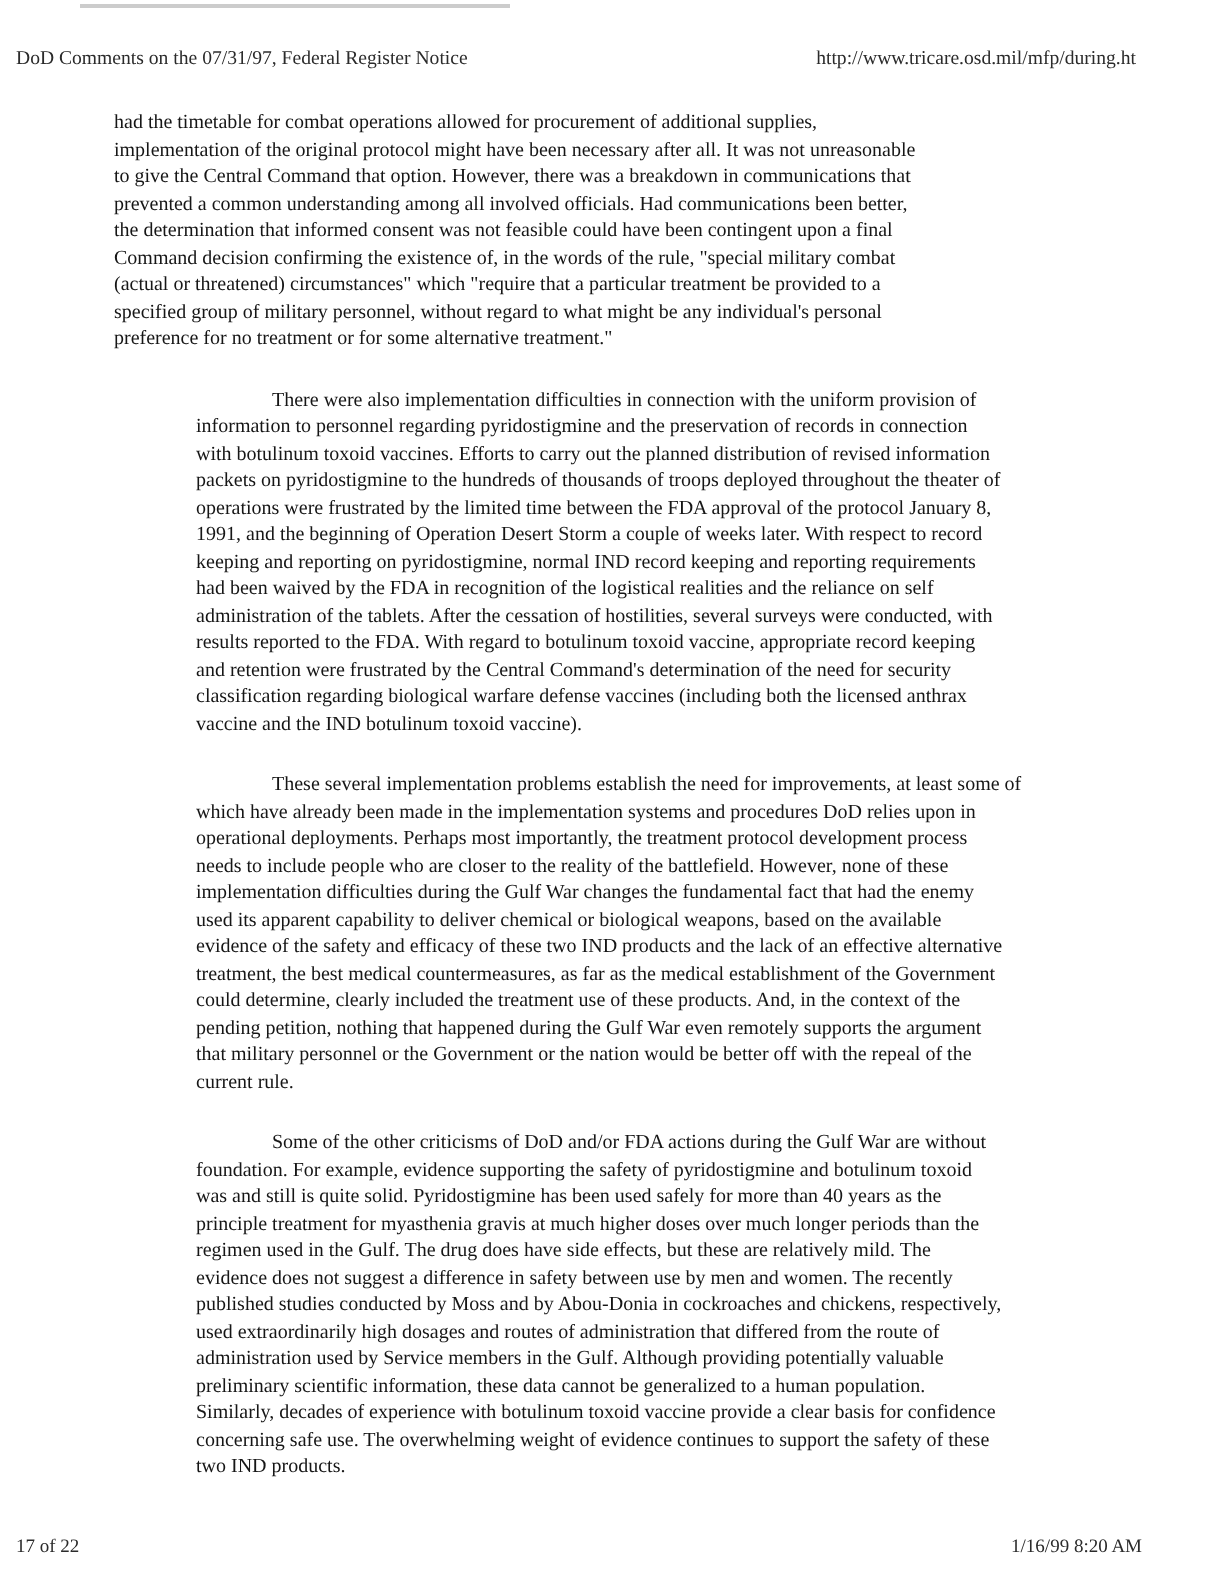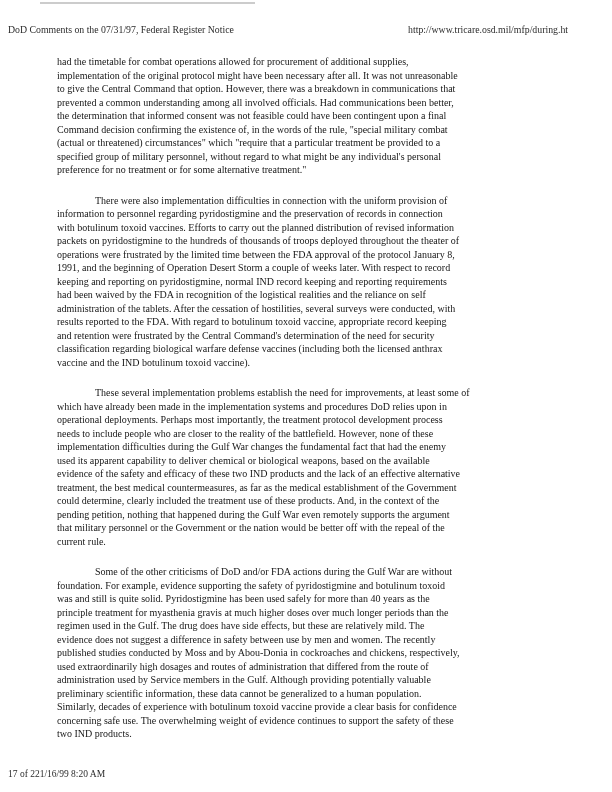--- a/index.html
+++ b/index.html
@@ -34,26 +34,26 @@
     top: 55px; left: 57px;
     width: 508px;
   }
   .para {
     font-size: 10px;
     line-height: 13.5px;
     white-space: pre;
     margin: 0 0 17px 0;
     color: #161616;
   }
-  .para.indent { text-indent: 38px; }
+  .para.indent { text-indent: 38px; margin-left: 41px; }
   .ftr {
     position: absolute;
     top: 769px; left: 8px; right: 1px;
     display: flex;
-    justify-content: flex-start;
+    justify-content: space-between;
     font-size: 9.5px;
     color: #2b2b2b;
   }
 </style>
 </head>
 <body>
 
 <div class="page">
 
   <div class="top-artifact"></div>

